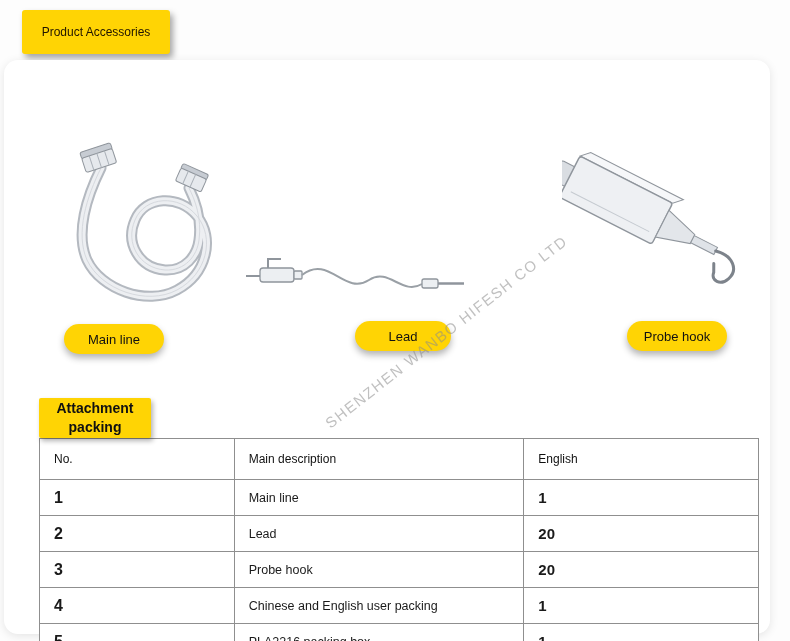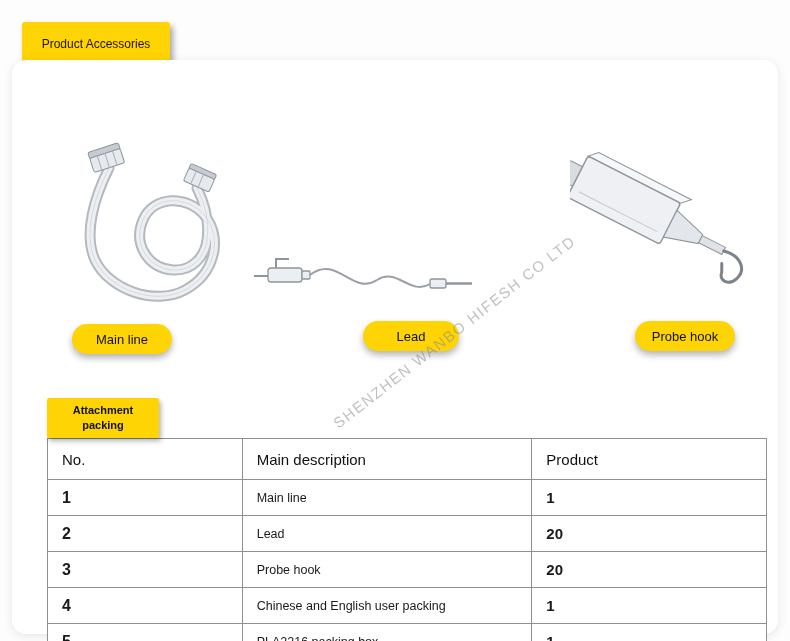--- a/index.html
+++ b/index.html
@@ -3,25 +3,25 @@
 <meta charset="utf-8">
 <style>
   html,body{margin:0;padding:0;background:#ffffff;font-family:"Liberation Sans",sans-serif;color:#1a1a1a;}
   .page{position:relative;width:790px;height:641px;background:#fdfdfd;overflow:hidden;}
 
   .hdr-badge{
     position:absolute;left:22px;top:10px;width:148px;height:44px;
     background:#ffd404;border-radius:3px;
     box-shadow:3px 4px 6px rgba(0,0,0,.35);
     display:flex;align-items:center;justify-content:center;
-    font-size:12px;color:#201500;margin-top:12px;
+    font-size:12px;color:#201500;
   }
 
   .card{
-    position:absolute;left:12px;top:60px;width:766px;height:574px;
+    position:absolute;left:4px;top:60px;width:766px;height:574px;
     background:#ffffff;border-radius:14px;
     box-shadow:0 2px 10px rgba(0,0,0,.10);
   }
 
   .illus{position:absolute;}
   .illus-mainline{left:45px;top:78px;}
   .illus-lead{left:240px;top:178px;}
   .illus-probe{left:558px;top:82px;}
 
   .pill{
@@ -39,32 +39,32 @@
     transform:rotate(-38deg);transform-origin:0 0;
     font-size:15px;letter-spacing:1.5px;color:rgba(140,140,140,.55);
     white-space:nowrap;z-index:5;pointer-events:none;
   }
 
   .att-badge{
     position:absolute;left:35px;top:338px;width:112px;height:40px;
     background:#ffd404;border-radius:2px;
     box-shadow:2px 3px 5px rgba(0,0,0,.30);
     display:flex;flex-direction:column;align-items:center;justify-content:center;
-    font-size:11px;font-weight:700;color:#111;line-height:1.35;z-index:2;
+    font-size:14px;font-weight:700;color:#111;line-height:1.35;z-index:2;
   }
 
   table.att{
     position:absolute;left:35px;top:378px;width:720px;
     border-collapse:collapse;background:#fff;z-index:1;
   }
   table.att th, table.att td{
     border:1px solid #8f8f8f;vertical-align:middle;text-align:left;
     padding:0 0 0 14px;
   }
-  table.att th{height:40px;font-size:15px;font-weight:400;color:#111;}
+  table.att th{height:40px;font-size:12px;font-weight:400;color:#111;}
   table.att td{height:35px;}
   td.no-cell{font-size:16px;font-weight:700;}
   td.name-cell{font-size:12.5px;}
   td.qty-cell{font-size:15px;font-weight:600;}
   col.c-no{width:195px;} col.c-name{width:290px;} col.c-qty{width:235px;}
 
   svg .wire{fill:none;stroke:#9aa0a6;}
   svg .metal{fill:#eceff2;stroke:#8f959c;stroke-width:1.3;}
 </style>
 </head>
@@ -137,21 +137,21 @@
     <table class="att">
       <colgroup>
           <col class="c-no">
           <col class="c-name">
           <col class="c-qty">
         </colgroup>
       <tbody>
           <tr>
         <th>No.</th>
         <th>Main description</th>
-        <th>Product</th>
+        <th>English</th>
       </tr>
       <tr>
         <td class="no-cell">1</td>
         <td class="name-cell">Main line</td>
         <td class="qty-cell">1</td>
       </tr>
       <tr>
         <td class="no-cell">2</td>
         <td class="name-cell">Lead</td>
         <td class="qty-cell">20</td>

